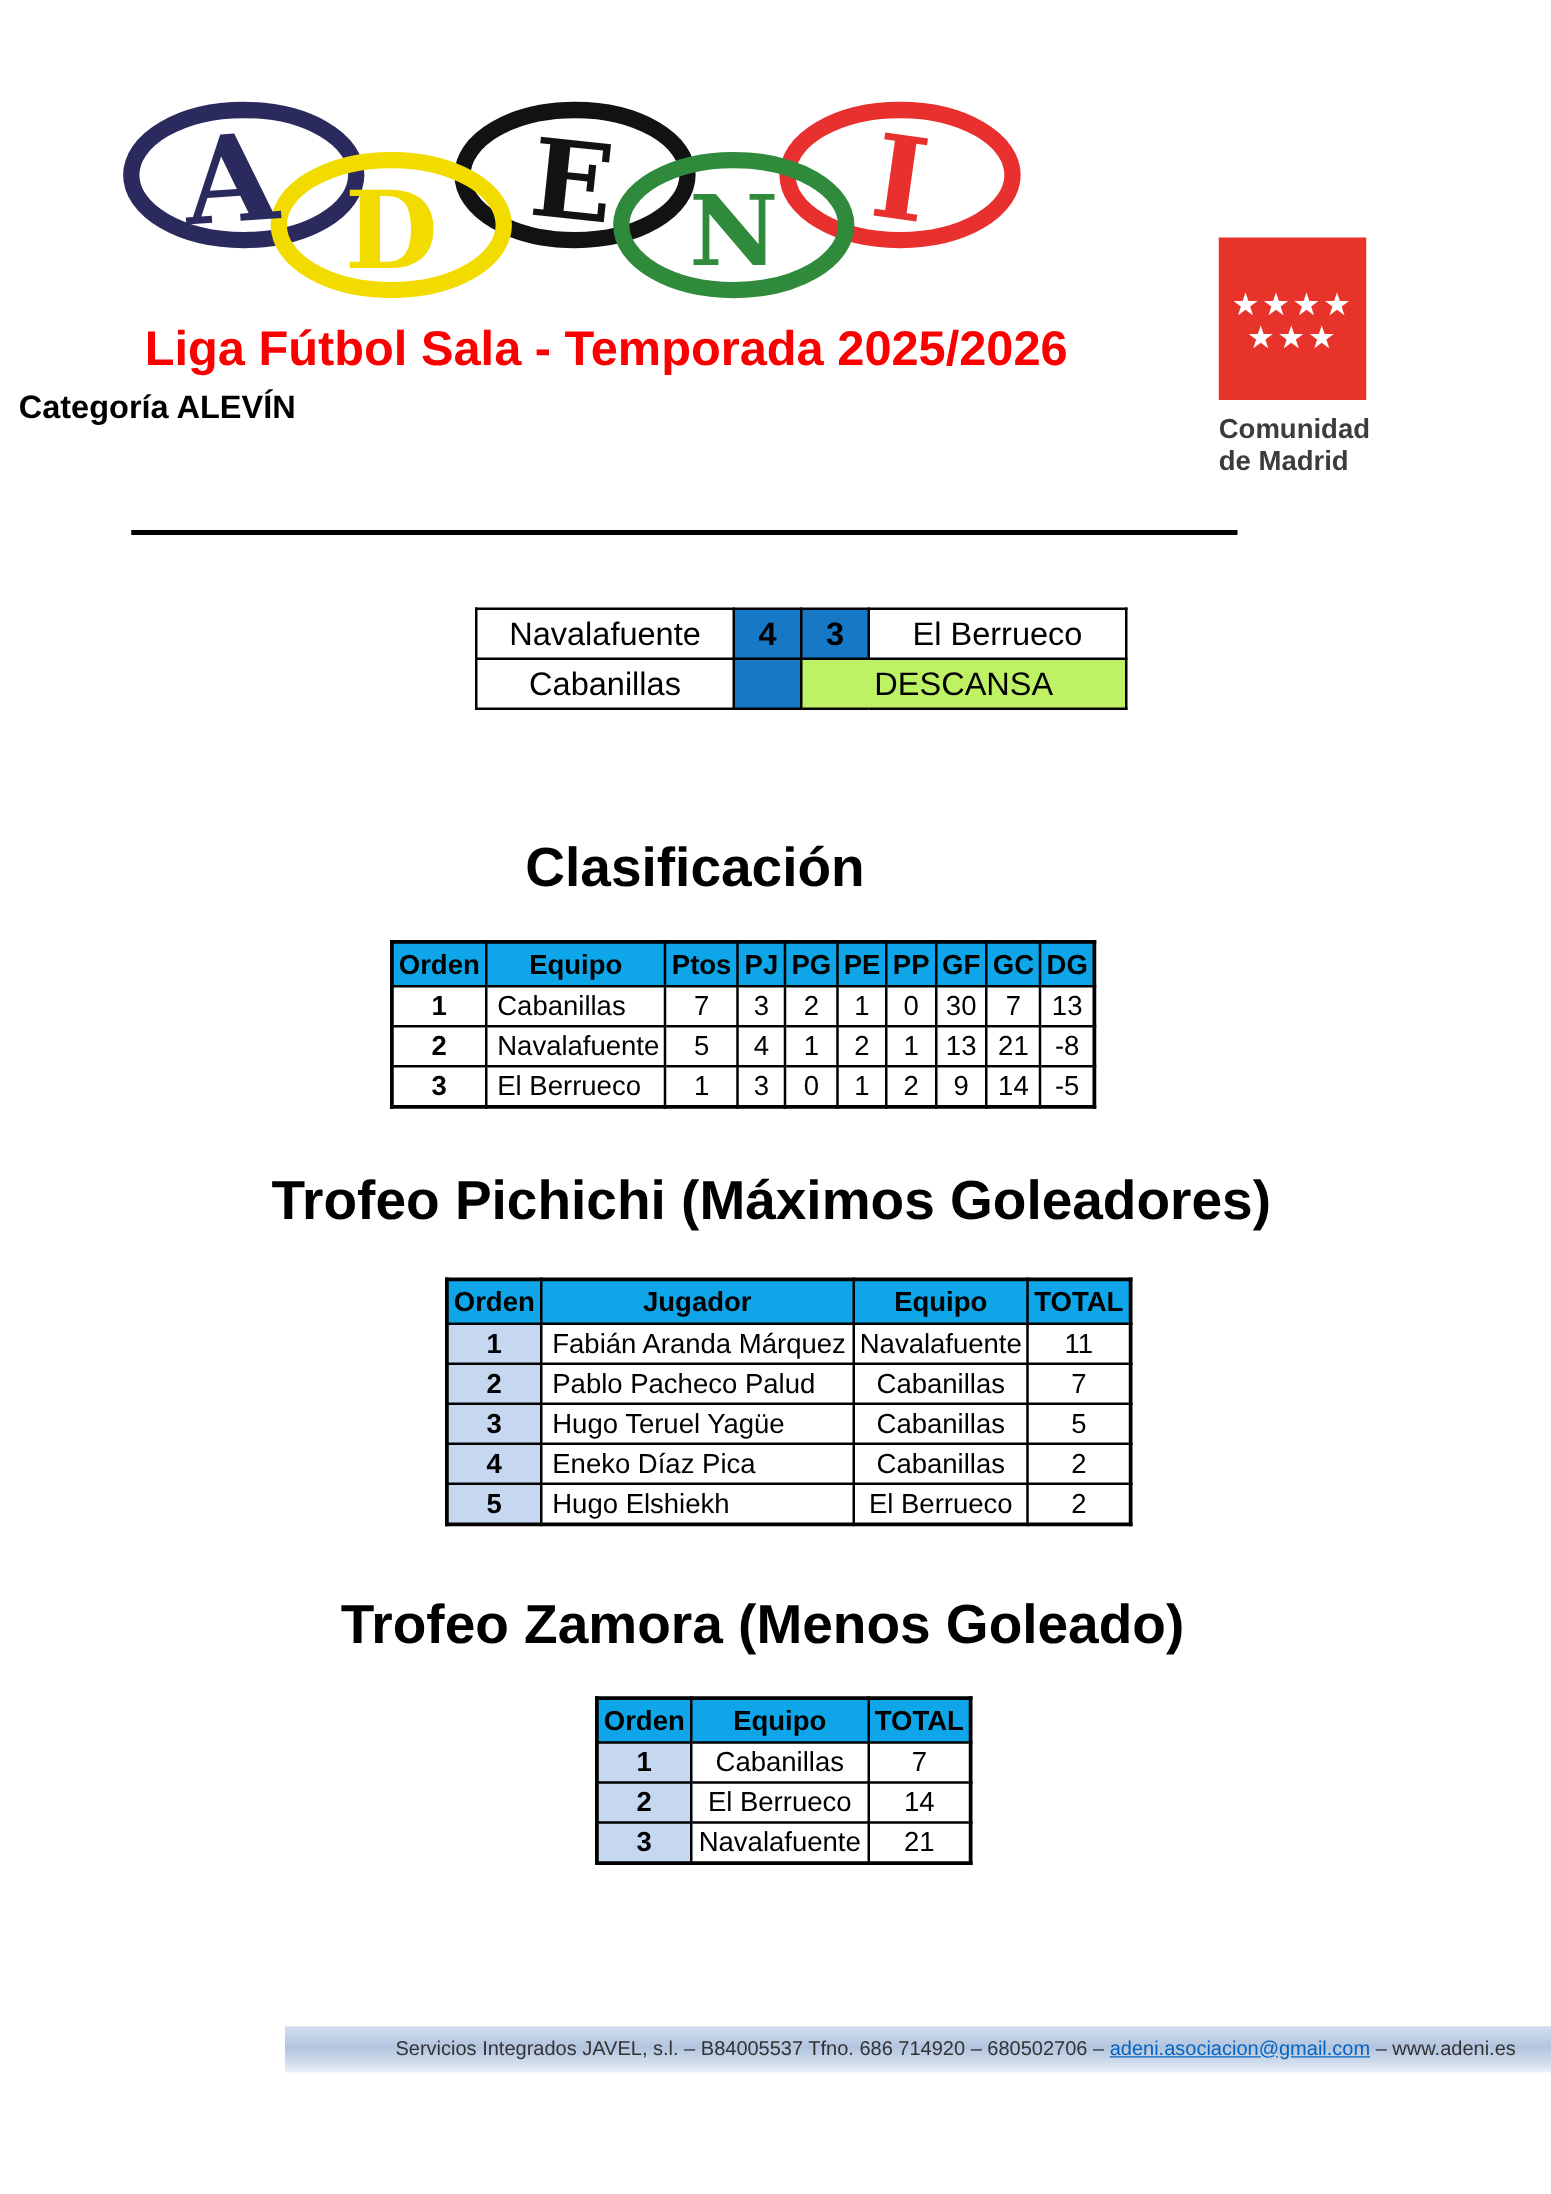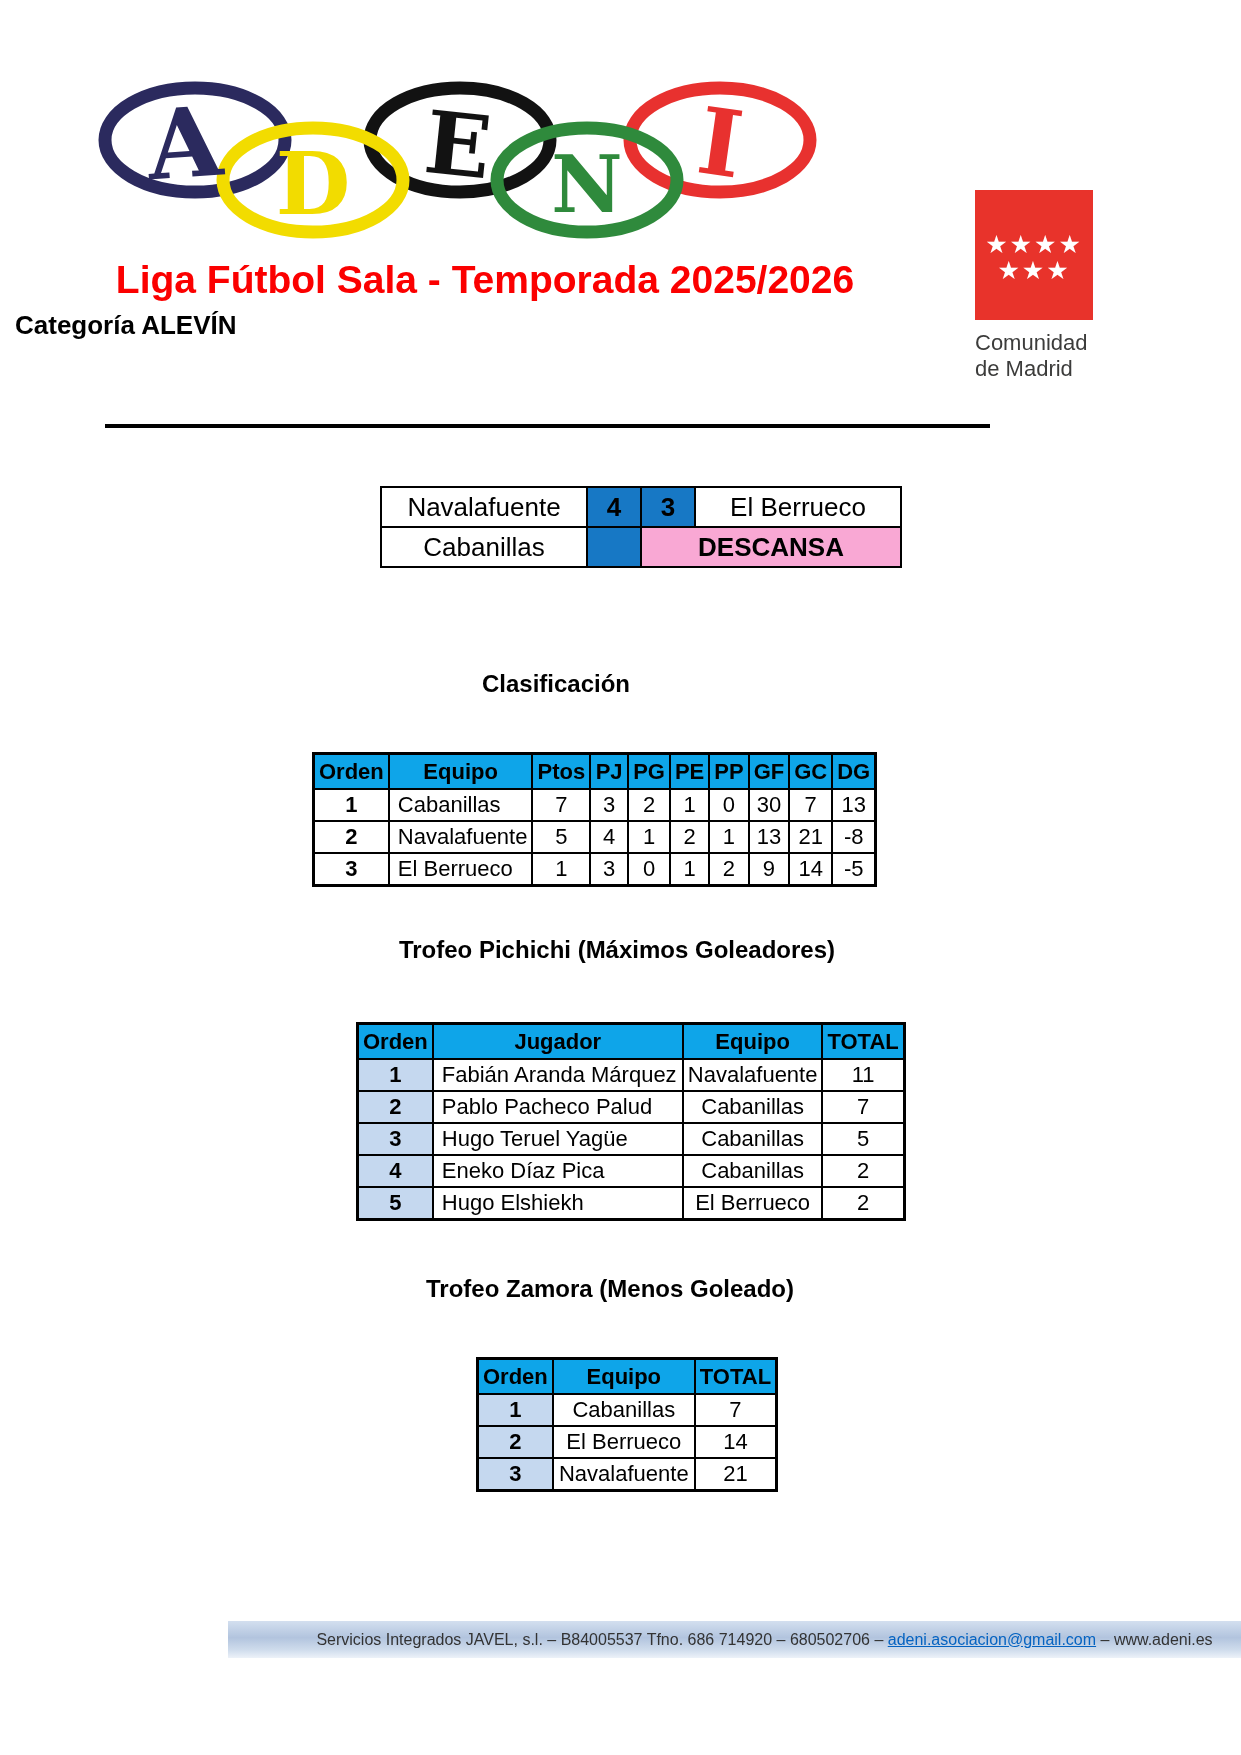--- a/index.html
+++ b/index.html
@@ -12,38 +12,38 @@
     overflow:hidden;
   }
   
   .adeni-logo{position:absolute;left:95px;top:80px;width:740px;height:162px;}
   .madrid-logo{position:absolute;left:975px;top:190px;width:150px;}
   .madrid-square{position:relative;width:118px;height:130px;background:#e8332b;}
   .madrid-stars{position:absolute;width:118px;text-align:center;color:#ffffff;
     font-size:25px;letter-spacing:2px;line-height:1;}
   .stars-top{top:42px;}
   .stars-bottom{top:68px;}
-  .madrid-caption{margin-top:10px;font-weight:normal;font-size:22px;line-height:1.2;color:#3c3c3b;}
+  .madrid-caption{margin-top:10px;font-weight:bold;font-size:22px;line-height:1.2;color:#3c3c3b;}
   .title-red{position:absolute;left:15px;top:258px;width:940px;text-align:center;
     color:#fb0000;font-size:39px;font-weight:bold;}
   .title-sub{position:absolute;left:15px;width:940px;
     color:#000000;font-size:26px;font-weight:bold;}
   .title-cat{top:310px;}
   .title-jornada{top:355px;}
   .rule{position:absolute;left:105px;top:424px;width:885px;height:4px;background:#000;}
 
   
   .results{position:absolute;left:380px;top:486px;border-collapse:collapse;}
   .results td{border:2px solid #000;height:38px;font-size:26px;text-align:center;padding:0 6px;}
   .results .team{background:#fff;width:192px;}
   .results .score{background:#1778c5;width:40px;font-weight:bold;}
-  .results .descansa-cell{background:#f9a8d4;font-weight:bold;}
-
-  
-  .h-section{position:absolute;font-size:24px;font-weight:bold;text-align:center;width:900px;}
+  .results .descansa-cell{background:#bef264;}
+
+  
+  .h-section{position:absolute;font-size:44px;font-weight:bold;text-align:center;width:900px;}
   .h-clasif{left:106px;top:670px;}
   .h-pichichi{left:167px;top:936px;}
   .h-zamora{left:160px;top:1275px;}
 
   
   table.data{border-collapse:collapse;position:absolute;border:3px solid #000;font-size:22px;}
   table.data th{background:#0ea5e9;color:#000;border:2px solid #000;font-weight:bold;
     padding:3px 4px;height:27px;}
   table.data td{border:2px solid #000;background:#fff;text-align:center;padding:2px 4px;height:26px;}
   table.data td.orden{font-weight:bold;}

